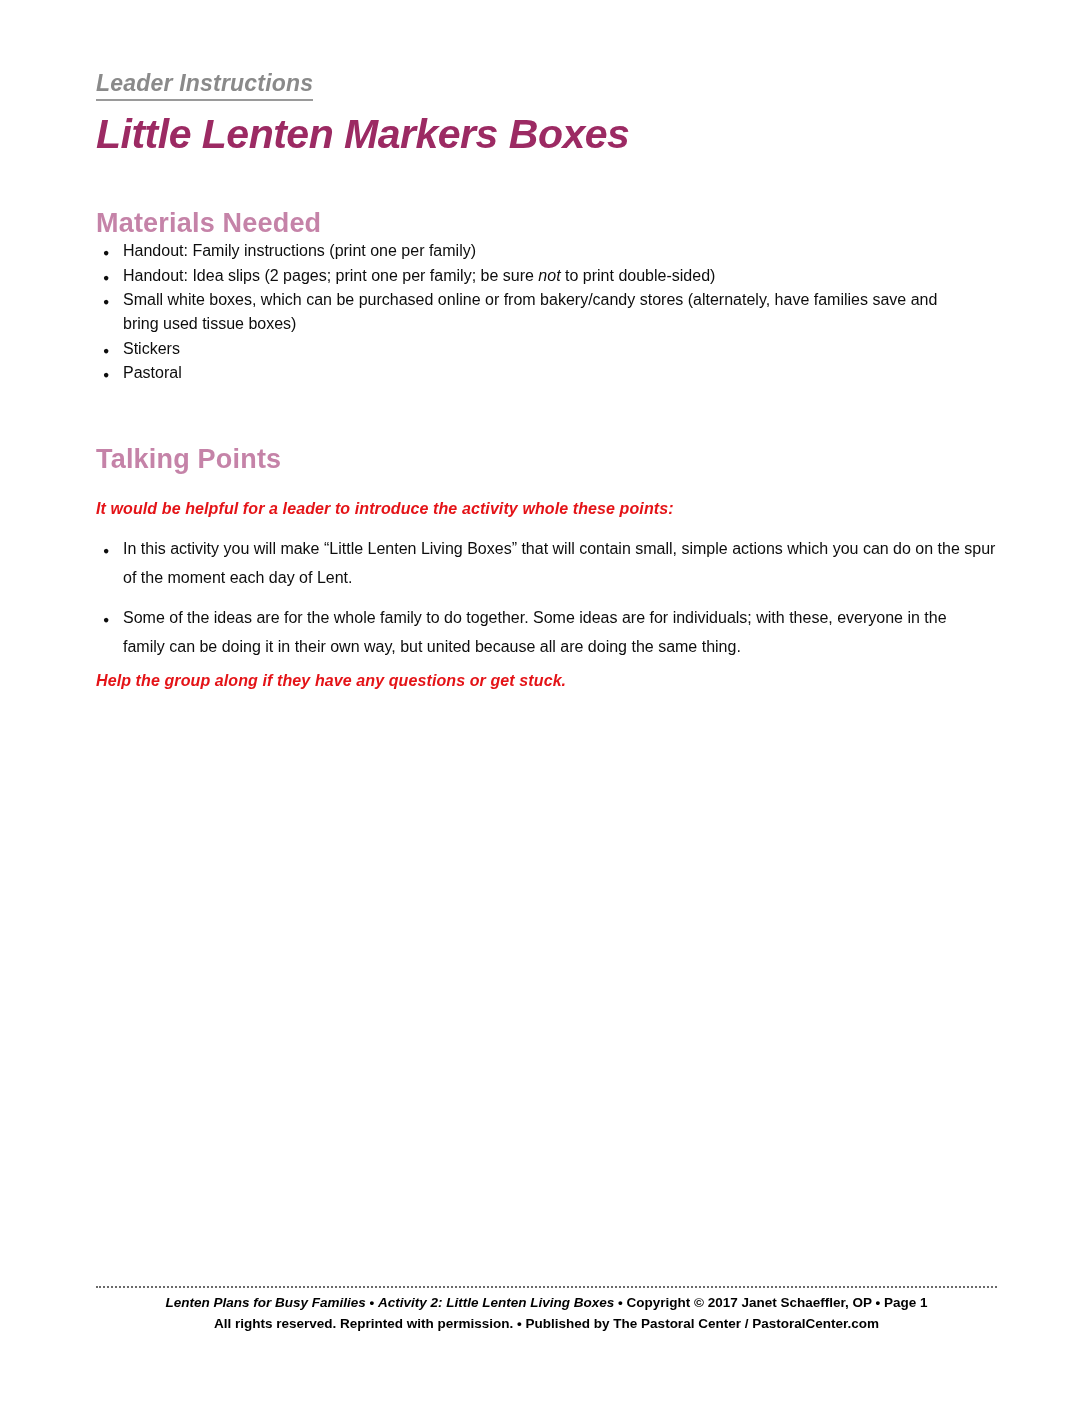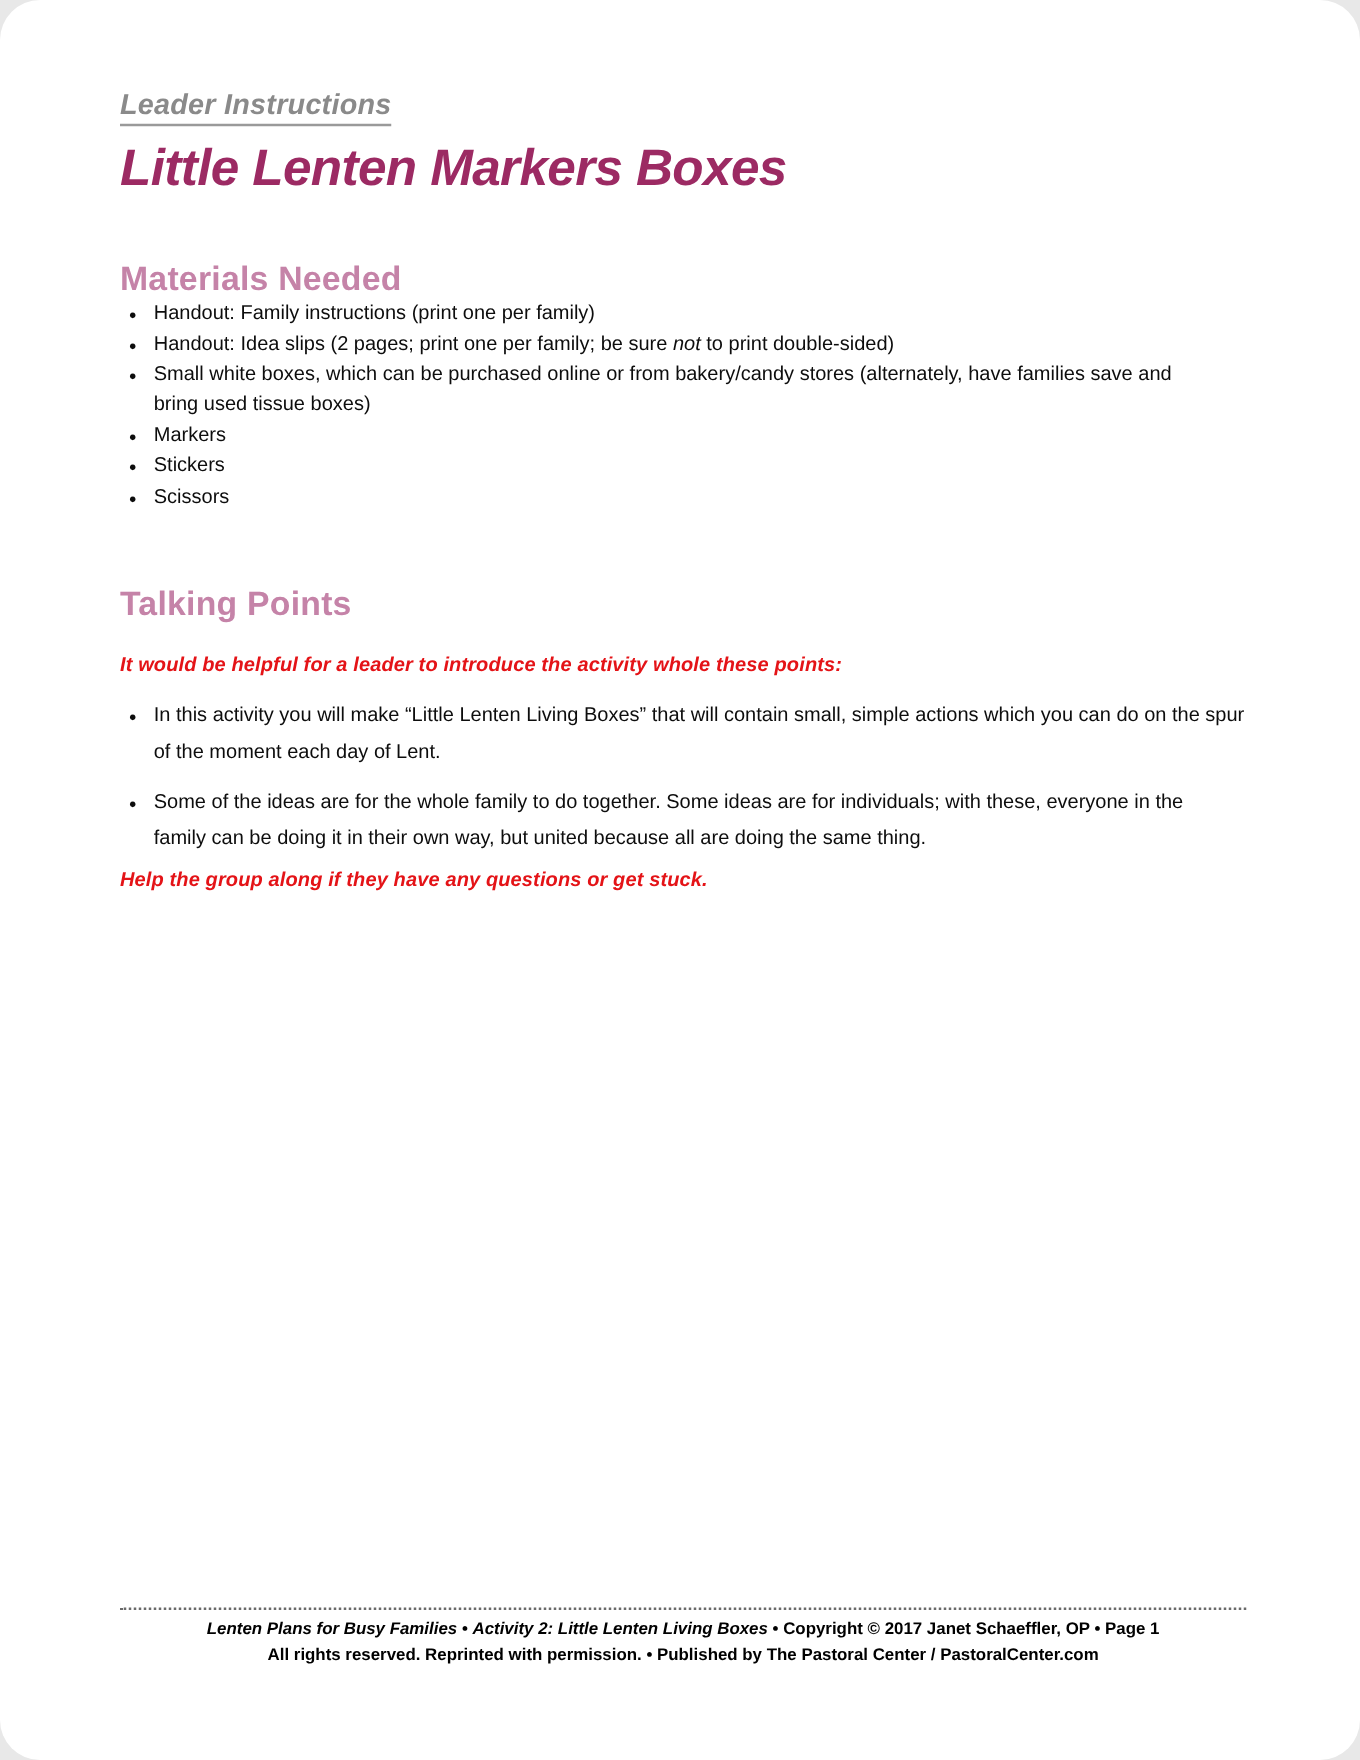--- a/index.html
+++ b/index.html
@@ -4,21 +4,20 @@
 <style>
   html,body{margin:0;padding:0;background:#e8e8e8;}
   .page{
     position:relative;
     width:1088px;height:1408px;
     background:#ffffff;
     font-family:"Liberation Sans",sans-serif;
     color:#0d0d0d;
     overflow:hidden;
     margin:0 auto;
-    border-radius:32px;
   }
   .content{position:absolute;left:96px;right:92px;top:0;}
 
   .eyebrow{
     display:inline-block;
     margin-top:70px;
     font-size:23px;font-weight:bold;font-style:italic;
     color:#8a8a8a;
     border-bottom:2px solid #9a9a9a;
     padding-bottom:2px;
@@ -89,29 +88,25 @@
       <li>
         <span class="blt"></span>
         <span><span>Handout: Idea slips (2 pages; print one per family; be sure </span><em>not</em><span> to print double-sided)</span></span>
       </li>
       <li class="w1">
         <span class="blt"></span>
         <span>Small white boxes, which can be purchased online or from bakery/candy stores (alternately, have families save and bring used tissue boxes)</span>
       </li>
       <li>
         <span class="blt"></span>
-        <span>Markers</span>
-      </li>
-      <li>
-        <span class="blt"></span>
         <span>Stickers</span>
       </li>
       <li>
         <span class="blt"></span>
-        <span>Scissors</span>
+        <span>Pastoral</span>
       </li>
     </ul>
 
     <h2 class="section-heading h-talking">Talking Points</h2>
     <p class="red-note intro-note">It would be helpful for a leader to introduce the activity whole these points:</p>
 
     <ul class="doclist talking-list">
       <li>
         <span class="blt"></span>
         <span>In this activity you will make “Little Lenten Living Boxes” that will contain small, simple actions which you can do on the spur of the moment each day of Lent.</span>

